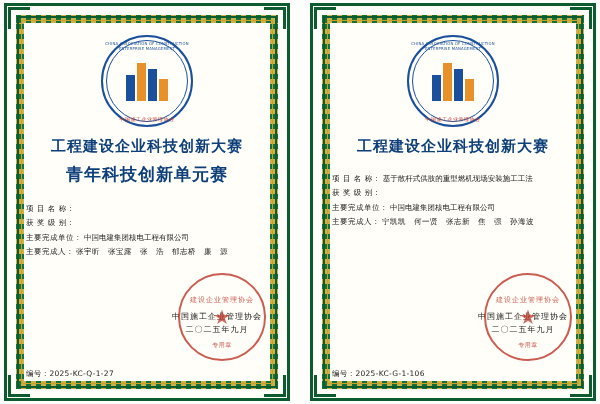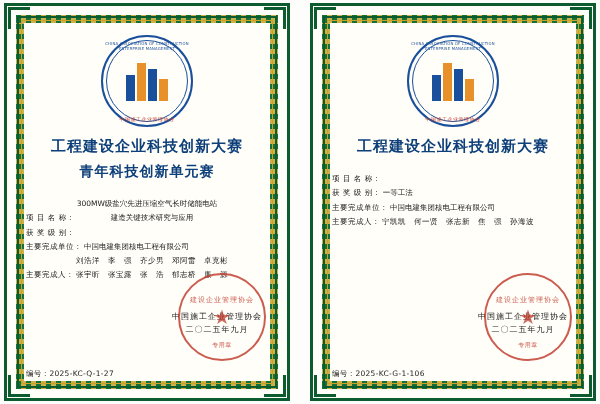--- a/index.html
+++ b/index.html
@@ -147,21 +147,21 @@
   .title1 {
     margin-top: 10px;
     font-size: 15px;
     font-weight: bold;
     color: #0d3f7a;
     letter-spacing: 1px;
     white-space: nowrap;
   }
   .title2 {
     margin-top: 7px;
-    font-size: 14px;
+    font-size: 17px;
     font-weight: bold;
     color: #0d3f7a;
     letter-spacing: 1px;
     white-space: nowrap;
   }
 
   .body {
     margin-top: 16px;
     width: 100%;
     font-size: 7.5px;
@@ -292,36 +292,31 @@
         </div>
         <div class="arcBottom">中国施工企业管理协会</div>
       </div>
 
       <div class="title1">工程建设企业科技创新大赛</div>
       <div class="title2">青年科技创新单元赛</div>
 
       <div class="body">
         <div class="row">
           <span class="lab">项 目 名 称：</span>
-          <span class="val">
-            <span>300MW级盐穴先进压缩空气长时储能电站</span>
-            <span class="line2">建造关键技术研究与应用</span>
-          </span>
         </div>
         <div class="row">
           <span class="lab">获 奖 级 别：</span>
         </div>
         <div class="row">
           <span class="lab">主要完成单位：</span>
           <span class="val">中国电建集团核电工程有限公司</span>
         </div>
         <div class="row">
           <span class="lab">主要完成人：</span>
           <span class="val people">
-            <span>刘浩洋　李　强　齐少男　邓阿雷　卓克彬</span>
             <span class="l2">张宇昕　张宝露　张　浩　郁志桥　廉　源</span>
           </span>
         </div>
       </div>
     </div>
 
     <div class="bottom">
       <div class="org">
         <div>中国施工企业管理协会</div>
         <div>二〇二五年九月</div>
@@ -359,24 +354,24 @@
           <div class="bar o" style="height:22px"></div>
         </div>
         <div class="arcBottom">中国施工企业管理协会</div>
       </div>
 
       <div class="title1">工程建设企业科技创新大赛</div>
 
       <div class="body">
         <div class="row">
           <span class="lab">项 目 名 称：</span>
+          <span class="val">基于散杆式供肢的重型燃机现场安装施工工法</span>
         </div>
         <div class="row">
           <span class="lab">获 奖 级 别：</span>
-          <span class="val">一等工法</span>
         </div>
         <div class="row">
           <span class="lab">主要完成单位：</span>
           <span class="val">中国电建集团核电工程有限公司</span>
         </div>
         <div class="row">
           <span class="lab">主要完成人：</span>
           <span class="val people">宁凯凯　何一贤　张志新　焦　强　孙海波</span>
         </div>
       </div>

